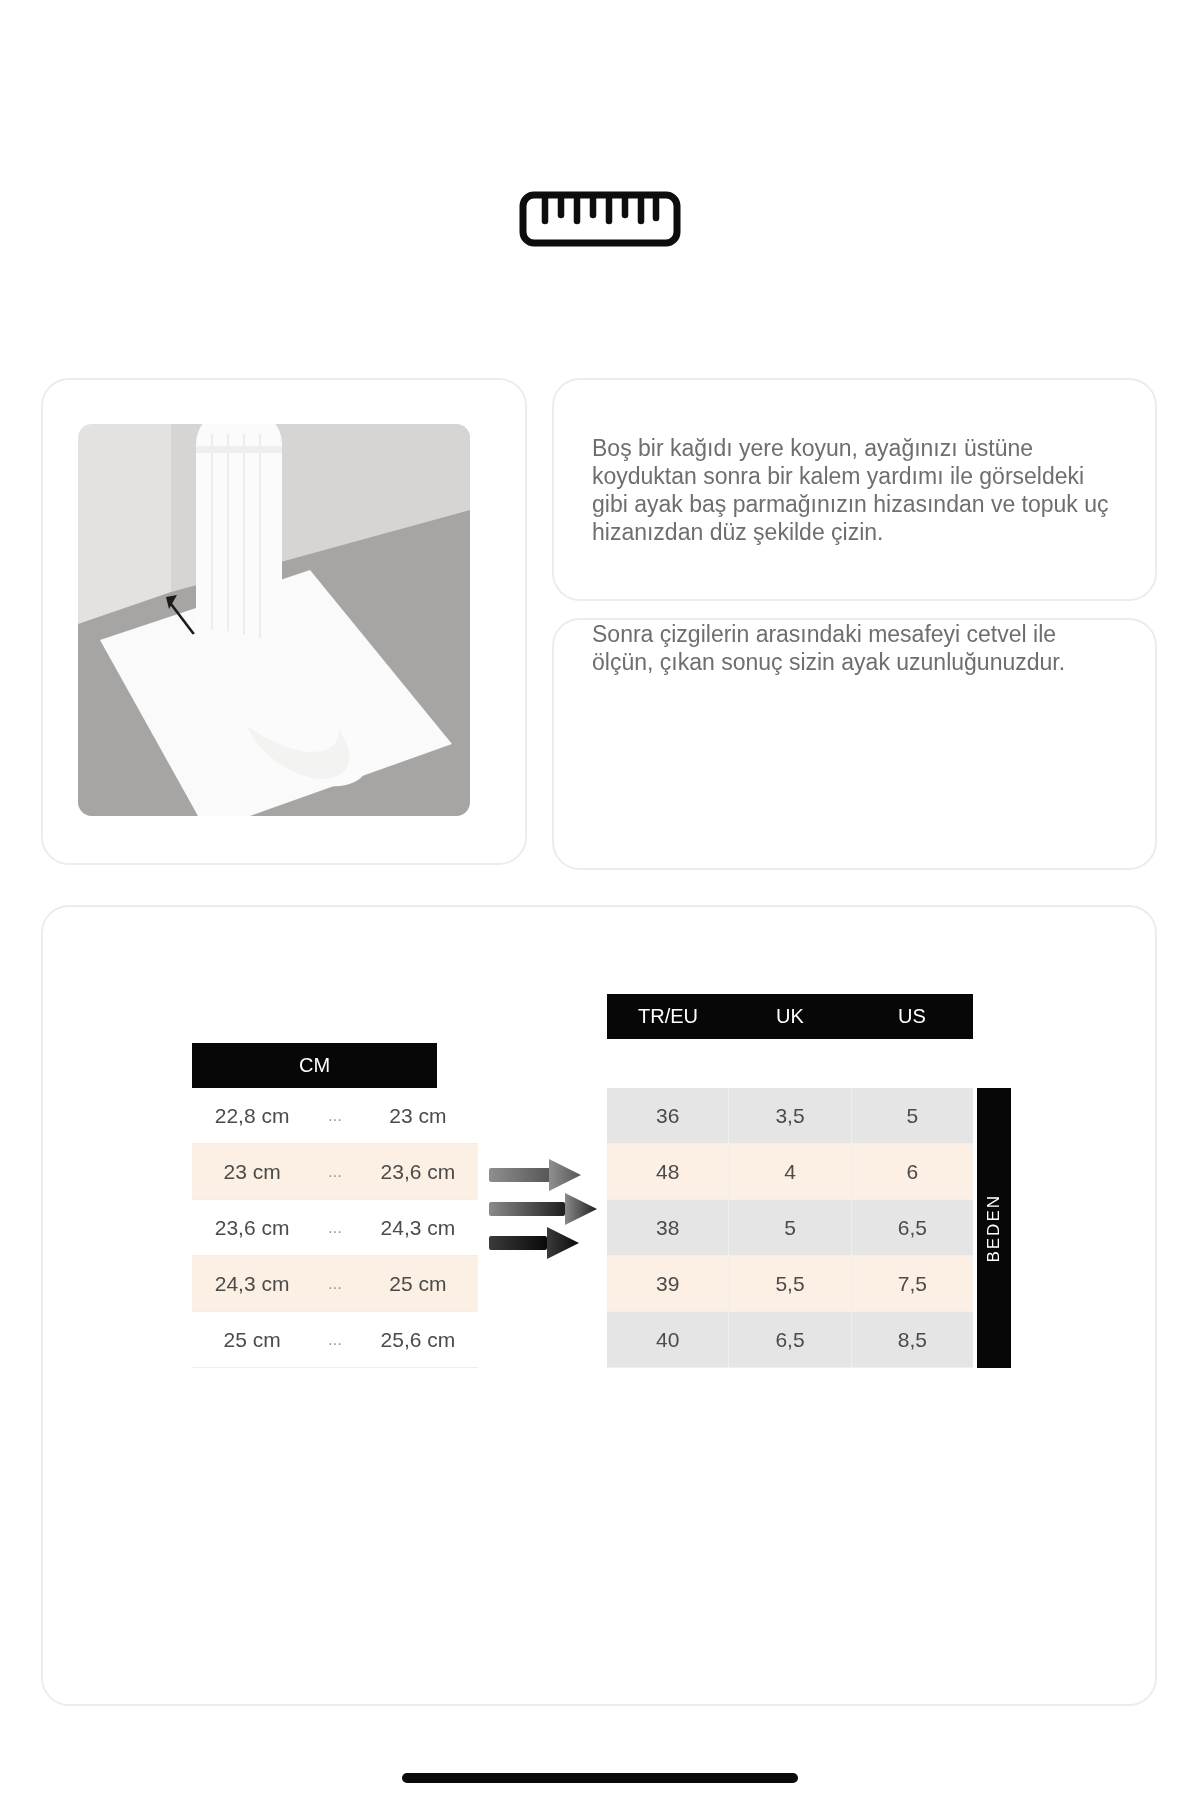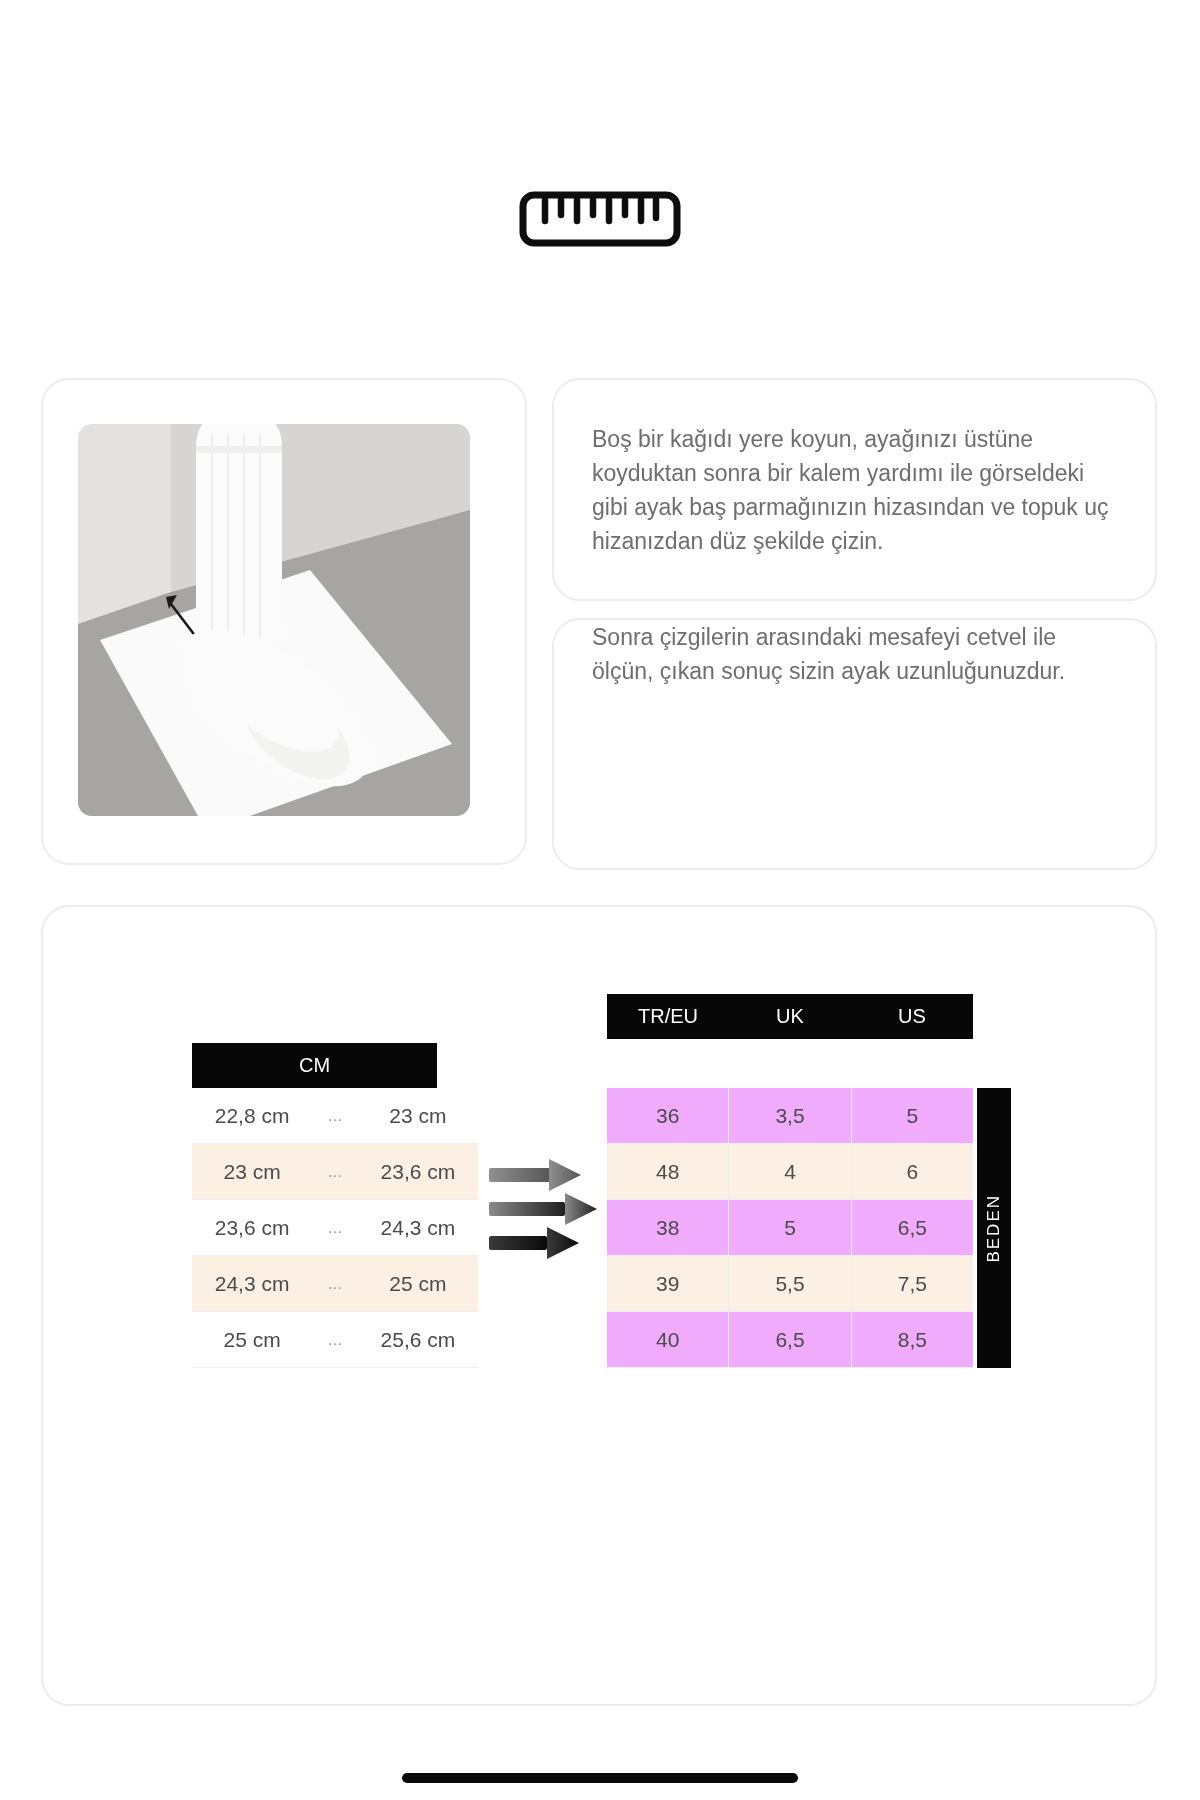--- a/index.html
+++ b/index.html
@@ -10,21 +10,21 @@
   #ruler-wrap{position:absolute;top:190px;left:0;width:100%;display:flex;justify-content:center;}
   #main-title{position:absolute;top:291px;left:0;width:100%;text-align:center;
               font-size:32px;font-weight:700;color:#212121;letter-spacing:.2px;}
 
   
   .card{position:absolute;background:#fff;border:2px solid #ececec;border-radius:28px;box-sizing:border-box;}
   #img-card{left:41px;top:378px;width:486px;height:487px;}
   #photo-frame{position:absolute;left:35px;top:44px;width:392px;height:392px;border-radius:14px;overflow:hidden;}
   #info-card-1{left:552px;top:378px;width:605px;height:223px;display:flex;align-items:center;}
   #info-card-2{left:552px;top:618px;width:605px;height:252px;display:flex;align-items:flex-start;}
-  .info-text{padding:0 42px 0 38px;font-size:23px;line-height:34px;color:#6e6e6e;}
+  .info-text{padding:0 42px 0 38px;font-size:23px;line-height:28px;color:#6e6e6e;}
 
   
   #chart-card{left:41px;top:905px;width:1116px;height:801px;}
   #chart-title{position:absolute;top:948px;left:41px;width:1116px;text-align:center;
                font-size:30px;font-weight:700;color:#212121;}
 
   .thead{position:absolute;height:45px;background:#070707;color:#ffffff;font-size:20px;
          display:flex;align-items:center;justify-content:center;box-sizing:border-box;}
   #cm-head{left:192px;top:1043px;width:245px;}
   #size-head{left:607px;top:994px;width:366px;}
@@ -33,21 +33,21 @@
   .tbody{position:absolute;}
   #cm-body{left:192px;top:1088px;width:286px;}
   #size-body{left:607px;top:1088px;width:366px;}
 
   .cm-row{height:56px;display:flex;align-items:center;box-sizing:border-box;
           border-bottom:1px solid #efefef;font-size:21px;color:#4b4b4b;background:#fff;}
   .cm-row .cl,.cm-row .cr{width:42%;text-align:center;}
   .cm-row .cd{width:16%;text-align:center;color:#9b9b9b;font-size:17px;}
 
   .sz-row{height:56px;display:flex;box-sizing:border-box;border-bottom:1px solid #efefef;
-          font-size:21px;color:#4b4b4b;background:#f0abfc;}
+          font-size:21px;color:#4b4b4b;background:#e5e5e5;}
   .sz-cell{flex:1;display:flex;align-items:center;justify-content:center;border-right:1px solid #efefef;box-sizing:border-box;}
   .sz-cell:last-child{border-right:none;}
 
   .alt{background:#fcf0e4;}
 
   #beden-bar{position:absolute;left:977px;top:1088px;width:34px;height:280px;background:#070707;
              display:flex;align-items:center;justify-content:center;}
   #beden-bar span{writing-mode:vertical-rl;transform:rotate(180deg);color:#fff;font-size:17px;letter-spacing:2px;}
 
   #arrows-wrap{position:absolute;left:487px;top:1146px;}

